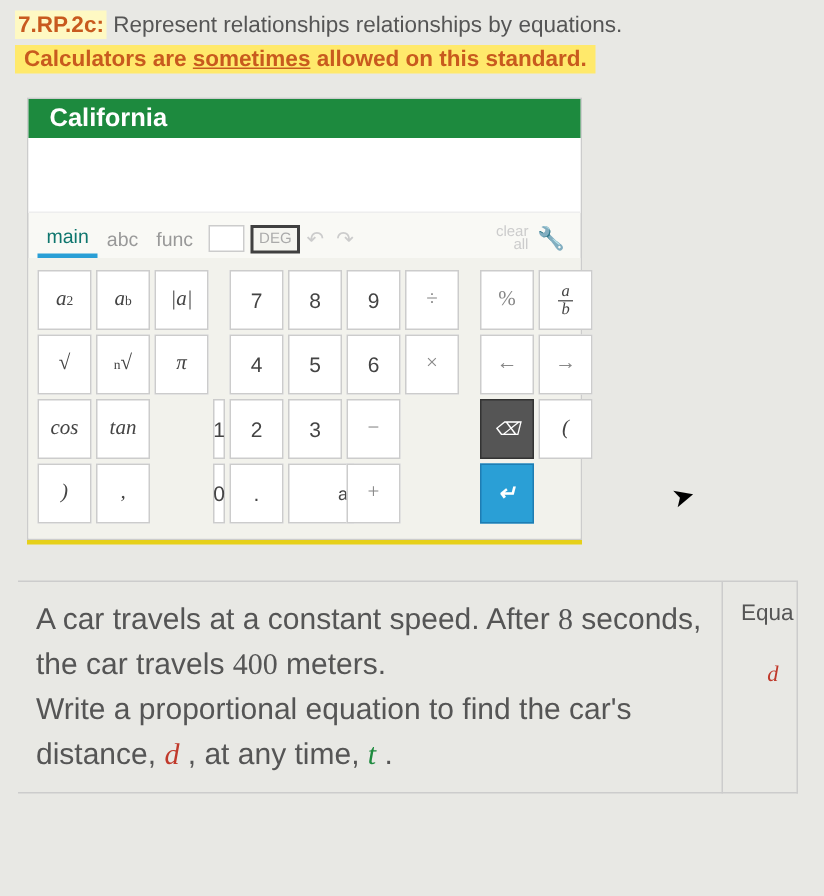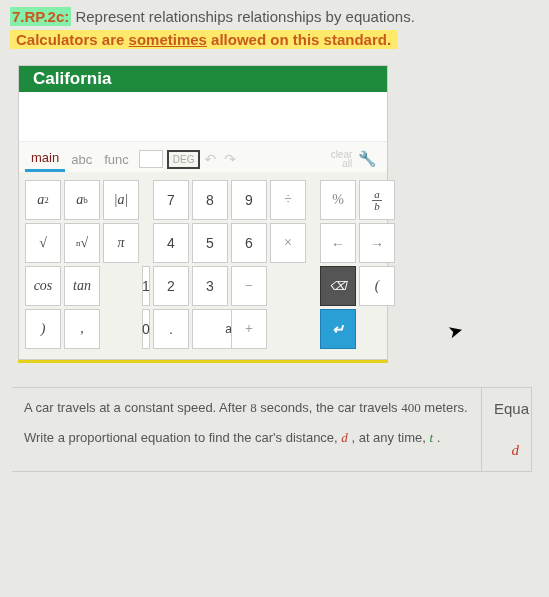--- a/index.html
+++ b/index.html
@@ -10,21 +10,21 @@
       height: 597px;
       overflow: hidden;
       position: relative;
     }
     .header-line {
       padding: 8px 10px 4px 10px;
       font-size: 15px;
       color: #555;
     }
     .standard-code {
-      background: #86efac;
+      background: #fef9c3;
       color: #c85a1e;
       font-weight: bold;
       padding: 1px 2px;
     }
     .calc-note {
       padding: 2px 10px 12px 10px;
     }
     .calc-note-text {
       background: #ffe96b;
       color: #c85a1e;
@@ -57,21 +57,21 @@
       padding: 4px 6px 0 6px;
       font-size: 13px;
       color: #999;
       gap: 0;
     }
     .calc-tab {
       padding: 4px 6px;
       color: #999;
     }
     .calc-tab.active {
-      color: #7f1d1d;
+      color: #0f766e;
       border-bottom: 3px solid #2a9fd6;
     }
     .small-box {
       border: 1px solid #ccc;
       width: 24px;
       height: 18px;
       margin: 0 4px;
       background: #fff;
     }
     .deg-btn {
@@ -118,21 +118,21 @@
     .problem-row {
       display: flex;
       margin: 24px 0 0 12px;
       width: 520px;
       border-top: 1px solid #ccc;
     }
     .problem-cell {
       border-right: 1px solid #ccc;
       border-bottom: 1px solid #ccc;
       padding: 10px 12px;
-      font-size: 13px;
+      font-size: 20px;
       color: #555;
       line-height: 1.5;
     }
     .problem-main { flex: 1; }
     .problem-side { width: 50px; font-size: 15px; text-align: right; }
     .var-d { color: #c0392b; font-style: italic; font-family: Georgia, serif; }
     .var-t { color: #1d8a3e; font-style: italic; font-family: Georgia, serif; }
     .num-lit { font-family: Georgia, serif; }
     .cursor-arrow {
       position: absolute;
@@ -239,21 +239,21 @@
     <div class="key enter">↵</div>
   </div>
 </div>
 <div class="calc-bottom-border" style="margin-left:18px;width:370px;"></div>
 
 <div class="problem-row">
   <div class="problem-cell problem-main">
     <p>
       <span>A car travels at a constant speed. After </span><span class="num-lit">8</span><span> seconds, the car travels </span><span class="num-lit">400</span><span> meters.</span>
     </p>
-    <p style="margin-top:10px;">
+    <p style="">
       <span>Write a proportional equation to find the car's distance, </span><span class="var-d">d</span><span> , at any time, </span><span class="var-t">t</span><span> .</span>
     </p>
   </div>
   <div class="problem-cell problem-side">
     <div>Equa</div>
     <div style="margin-top:18px;" class="var-d">d</div>
   </div>
 </div>
 
 <div class="cursor-arrow">➤</div>

